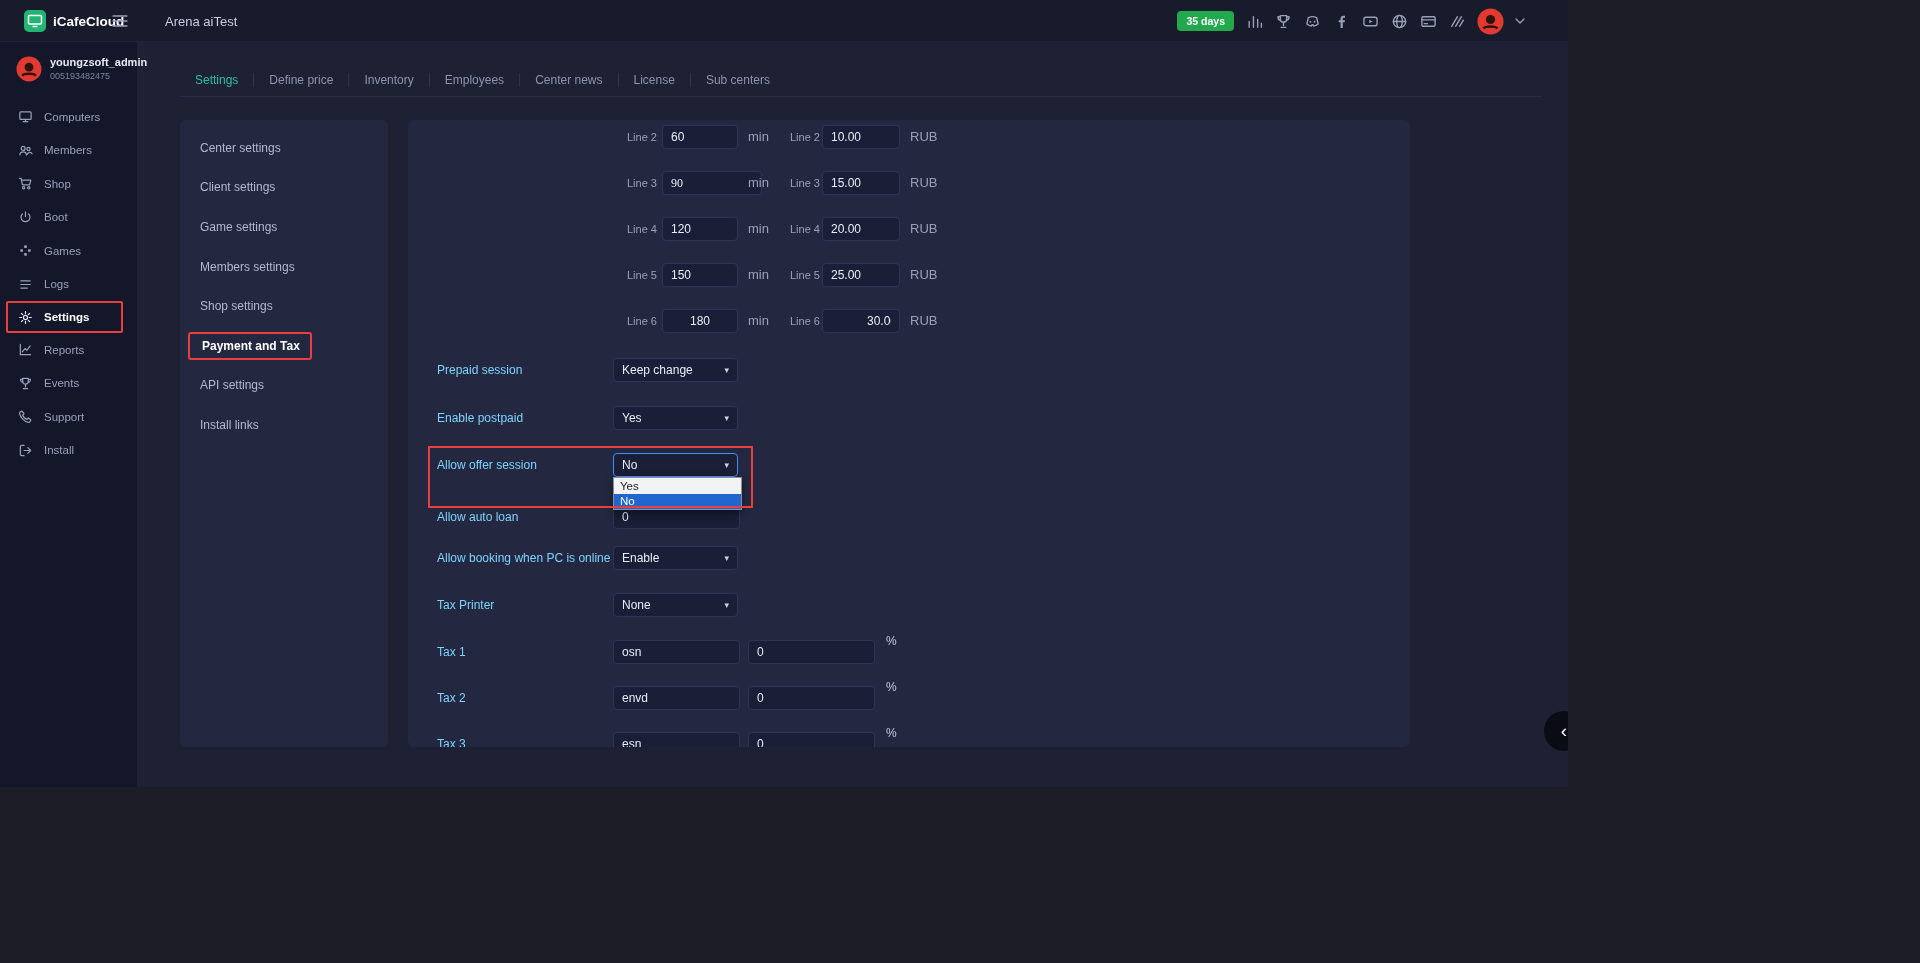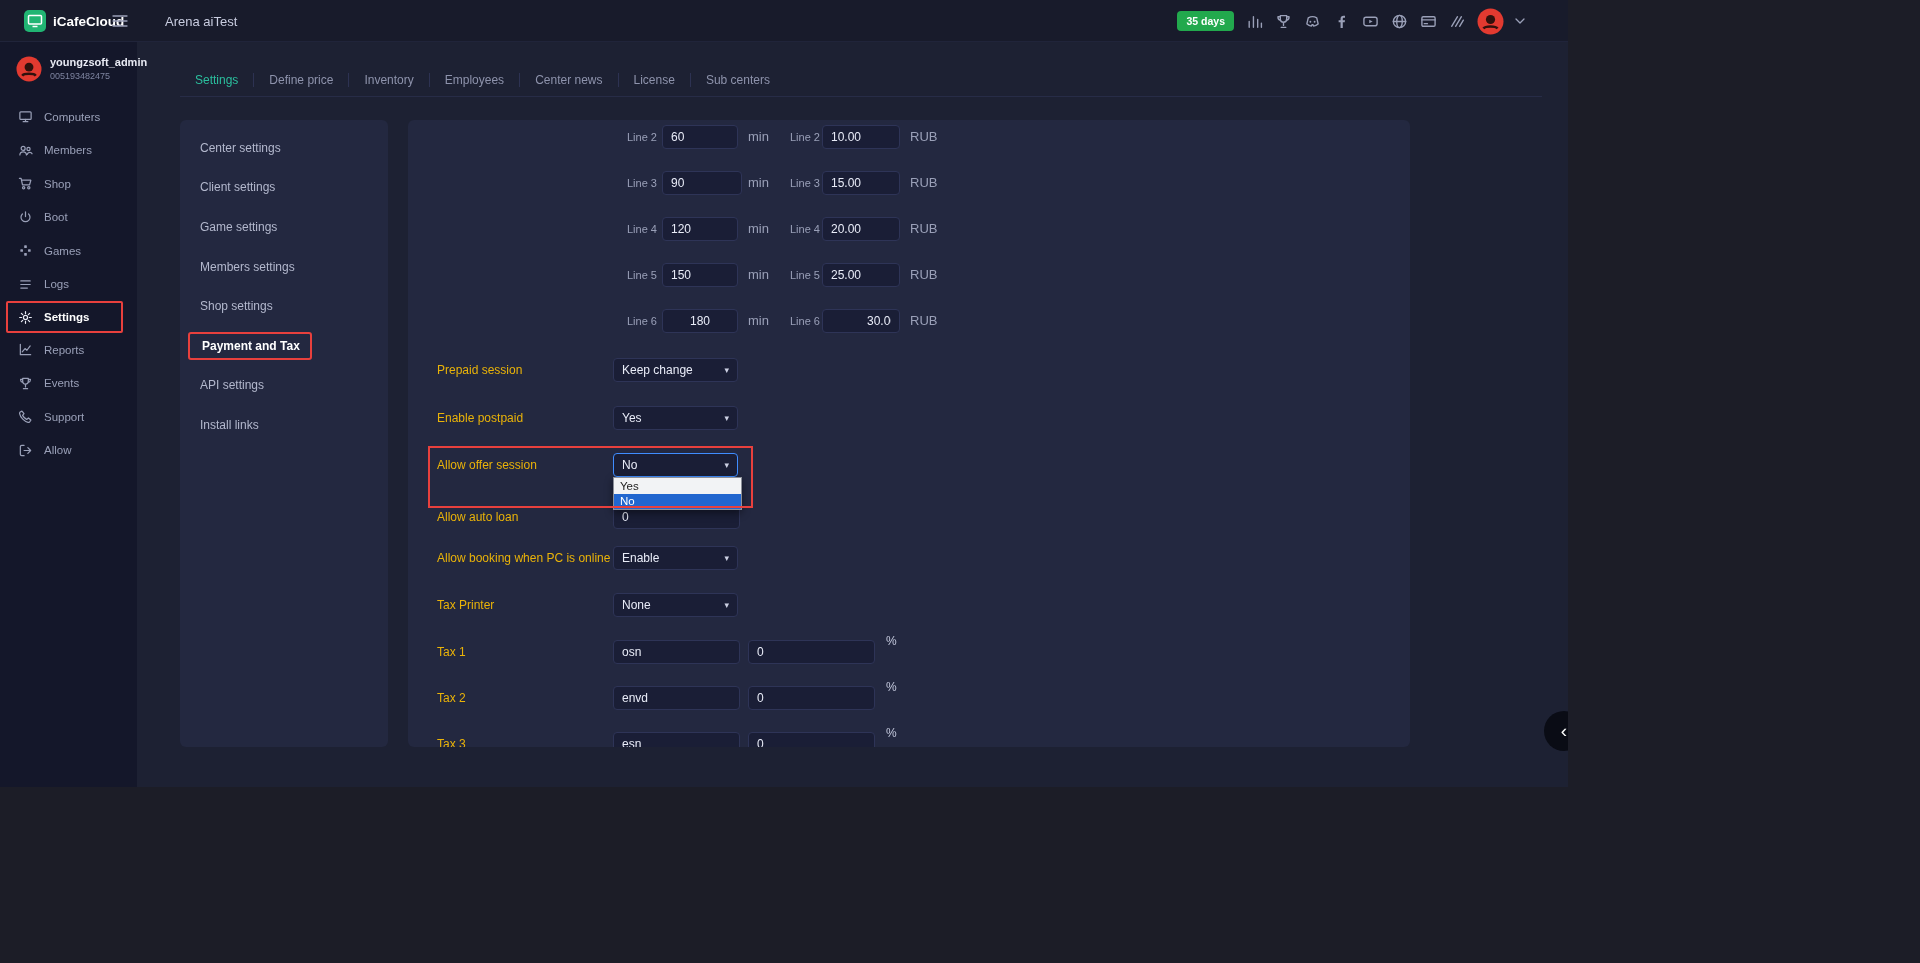--- a/index.html
+++ b/index.html
@@ -45,21 +45,21 @@
   
   .nav-card{position:absolute;left:180px;top:120px;width:208px;height:627px;background:#232840;border-radius:6px}
   .nav-list{list-style:none;padding-top:8px}
   .nav-item{height:39.6px;display:flex;align-items:center;padding-left:20px;font-size:12px;color:#b3b8cd;cursor:pointer}
   .nav-item .active-box{border:2px solid #e8403d;padding:5px 10px 5px 12px;margin-left:-12px;border-radius:3px;color:#fff;font-weight:700}
   .main-card{position:absolute;left:408px;top:120px;width:1002px;height:627px;background:#232840;border-radius:6px;overflow:hidden}
 
   
   .row{position:absolute;left:0;width:100%;height:24px}
   .sm-label{position:absolute;font-size:11px;color:#9aa0b8;line-height:24px}
-  .f-label{position:absolute;left:29px;font-size:12px;color:#eab308;line-height:24px;white-space:nowrap}
+  .f-label{position:absolute;left:29px;font-size:12px;color:#7dd3fc;line-height:24px;white-space:nowrap}
   .inp{position:absolute;height:24px;background:#1a1e36;border:1px solid #2e3457;border-radius:4px;color:#e9ecf8;font-size:12px;padding:0 8px;font-family:inherit;outline:none}
   .sel{position:absolute;left:205px;width:125px;height:24px;background:#1a1e36;border:1px solid #2e3457;border-radius:4px;color:#e9ecf8;font-size:12px;display:flex;align-items:center;justify-content:space-between;padding:0 8px;cursor:pointer;white-space:nowrap}
   .sel .caret{font-size:9px;color:#cdd1e4;margin-left:6px}
   .sel.focused{border-color:#3f8cff}
   .suffix{position:absolute;font-size:13px;color:#9aa0b8;line-height:24px}
   .pct{position:absolute;left:478px;top:-6px;font-size:12px;color:#c3c8dc}
   .hl-box{position:absolute;border:2px solid #e8403d;z-index:7;pointer-events:none}
   .dropdown{position:absolute;left:205px;top:357px;width:129px;background:#f2f3f5;border:1px solid #8b8f99;z-index:6;box-shadow:0 3px 8px rgba(0,0,0,.45)}
   .dd-option{height:15.5px;display:flex;align-items:center;padding-left:6px;font-size:11.5px;color:#1c1c1c;cursor:pointer}
   .dd-option.selected{background:#2166cf;color:#fff}
@@ -252,21 +252,21 @@
               </svg>
             </span>
           <span>Support</span>
         </li>
         <li class="side-item">
           <span class="sico">
               <svg viewBox="0 0 16 16">
                 <path d="M6.5 2.5H4A1.5 1.5 0 0 0 2.5 4v8A1.5 1.5 0 0 0 4 13.5h2.5M10.5 5l3 3-3 3M13 8H6.5"></path>
               </svg>
             </span>
-          <span>Allow</span>
+          <span>Install</span>
         </li>
       </ul>
     </aside>
 
     <nav class="tabs">
       <span class="tab active">Settings</span>
       <span class="tab">Define price</span>
       <span class="tab">Inventory</span>
       <span class="tab">Employees</span>
       <span class="tab">Center news</span>
@@ -308,21 +308,21 @@
       <div class="row" style="top:5px">
         <span class="sm-label" style="left:219px">Line 2</span>
         <input class="inp" style="left: 254px; width: 76px;" value="60">
         <span class="suffix" style="left:340px">min</span>
         <span class="sm-label" style="left:382px">Line 2</span>
         <input class="inp" style="left: 414px; width: 78px;" value="10.00">
         <span class="suffix" style="left:502px">RUB</span>
       </div>
       <div class="row" style="top:51px">
         <span class="sm-label" style="left:219px">Line 3</span>
-        <input class="inp" style="left: 254px; width: 80px;" value="90">
+        <input class="inp" style="left: 254px; width: 100px; font-family: Liberation Serif, serif;" value="90">
         <span class="suffix" style="left:340px">min</span>
         <span class="sm-label" style="left:382px">Line 3</span>
         <input class="inp" style="left: 414px; width: 78px;" value="15.00">
         <span class="suffix" style="left:502px">RUB</span>
       </div>
       <div class="row" style="top:97px">
         <span class="sm-label" style="left:219px">Line 4</span>
         <input class="inp" style="left: 254px; width: 76px;" value="120">
         <span class="suffix" style="left:340px">min</span>
         <span class="sm-label" style="left:382px">Line 4</span>

